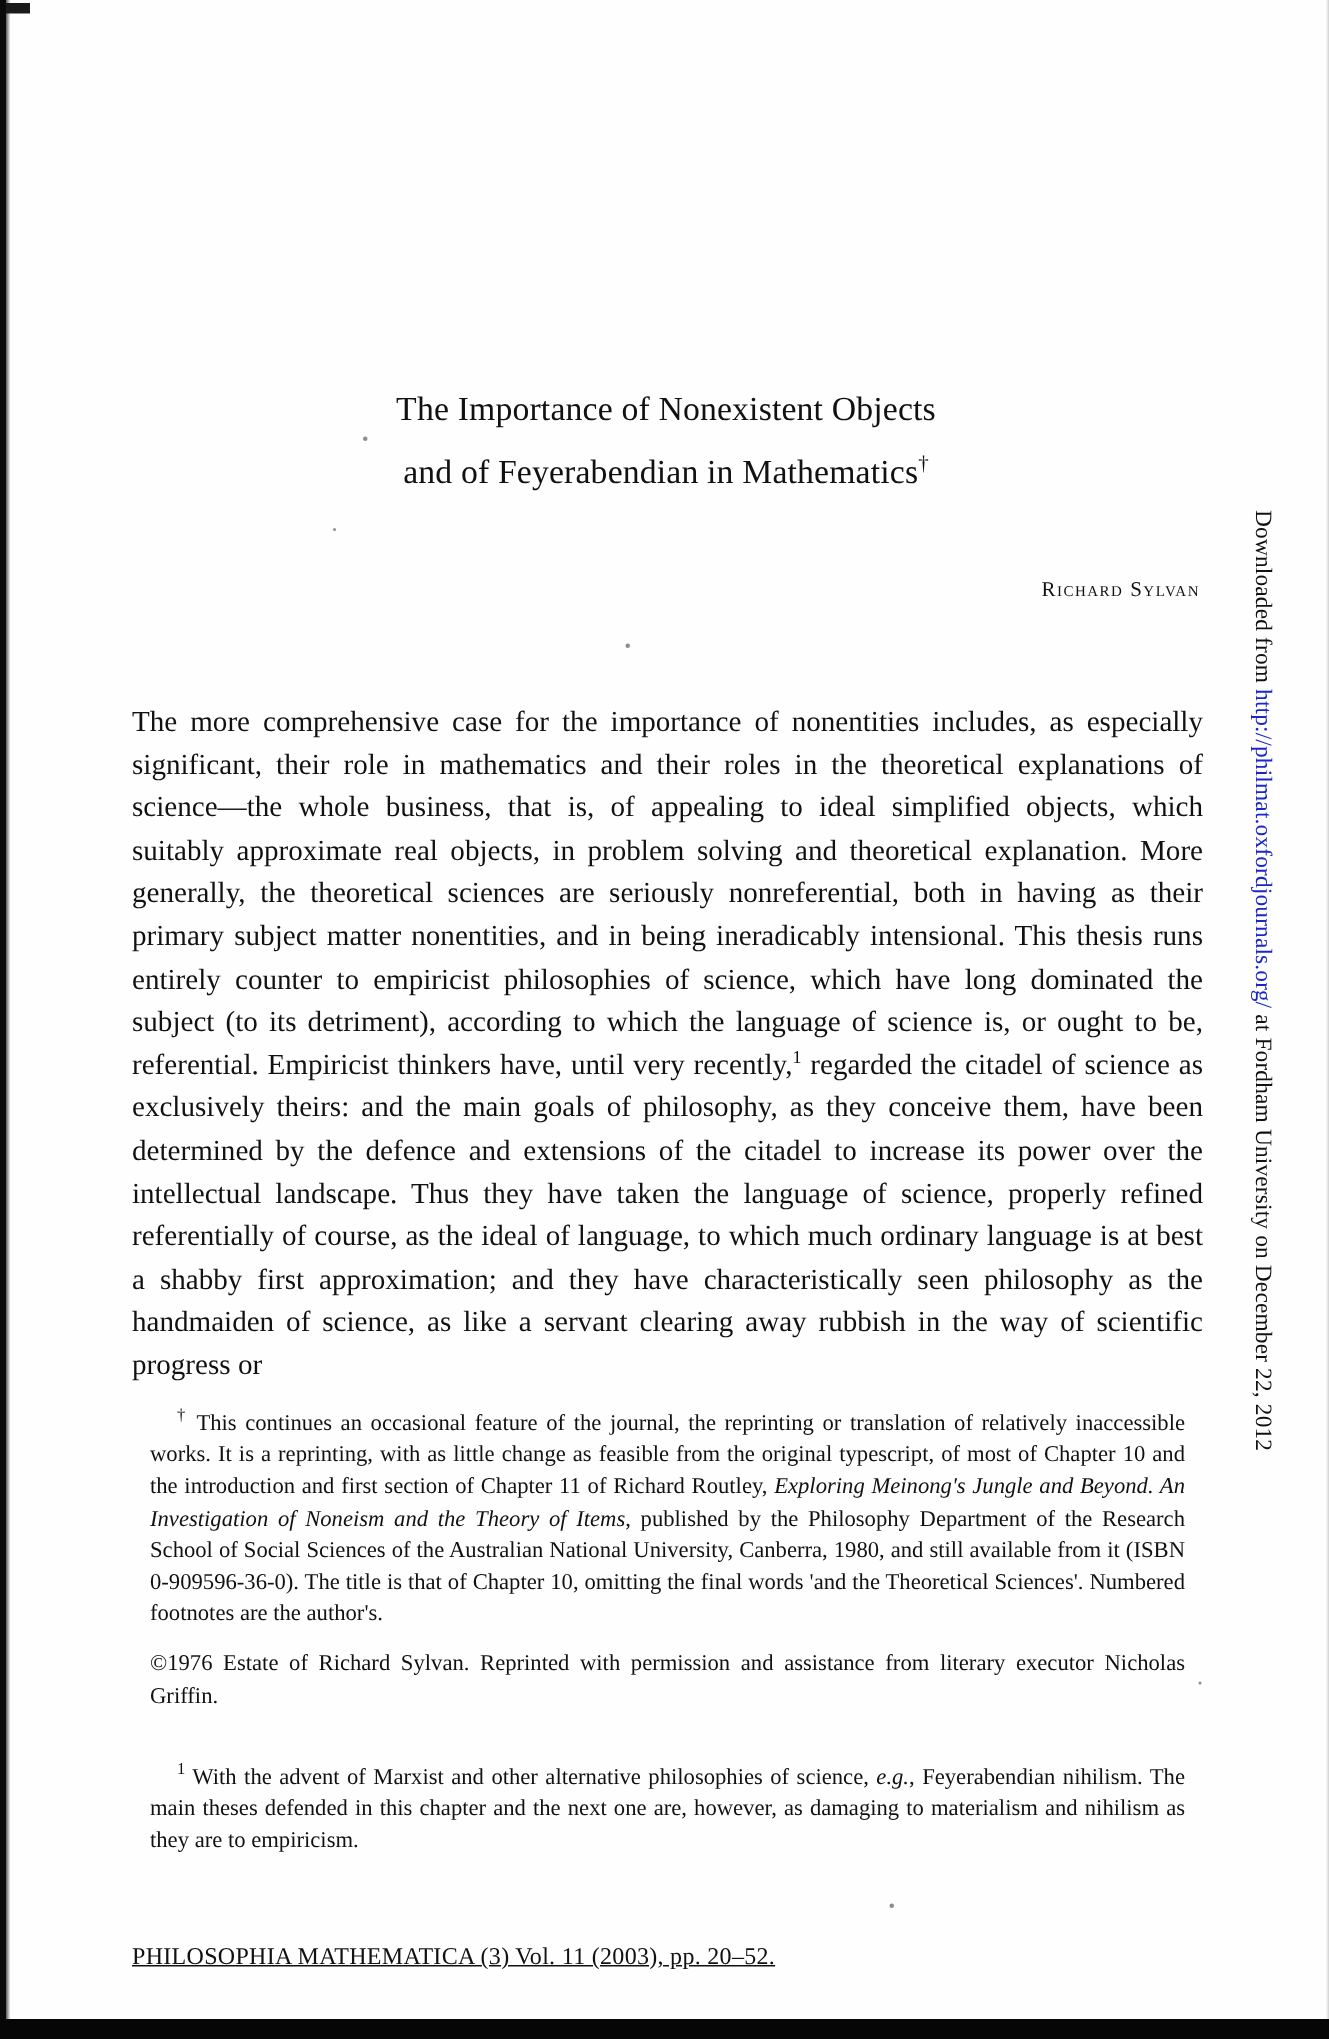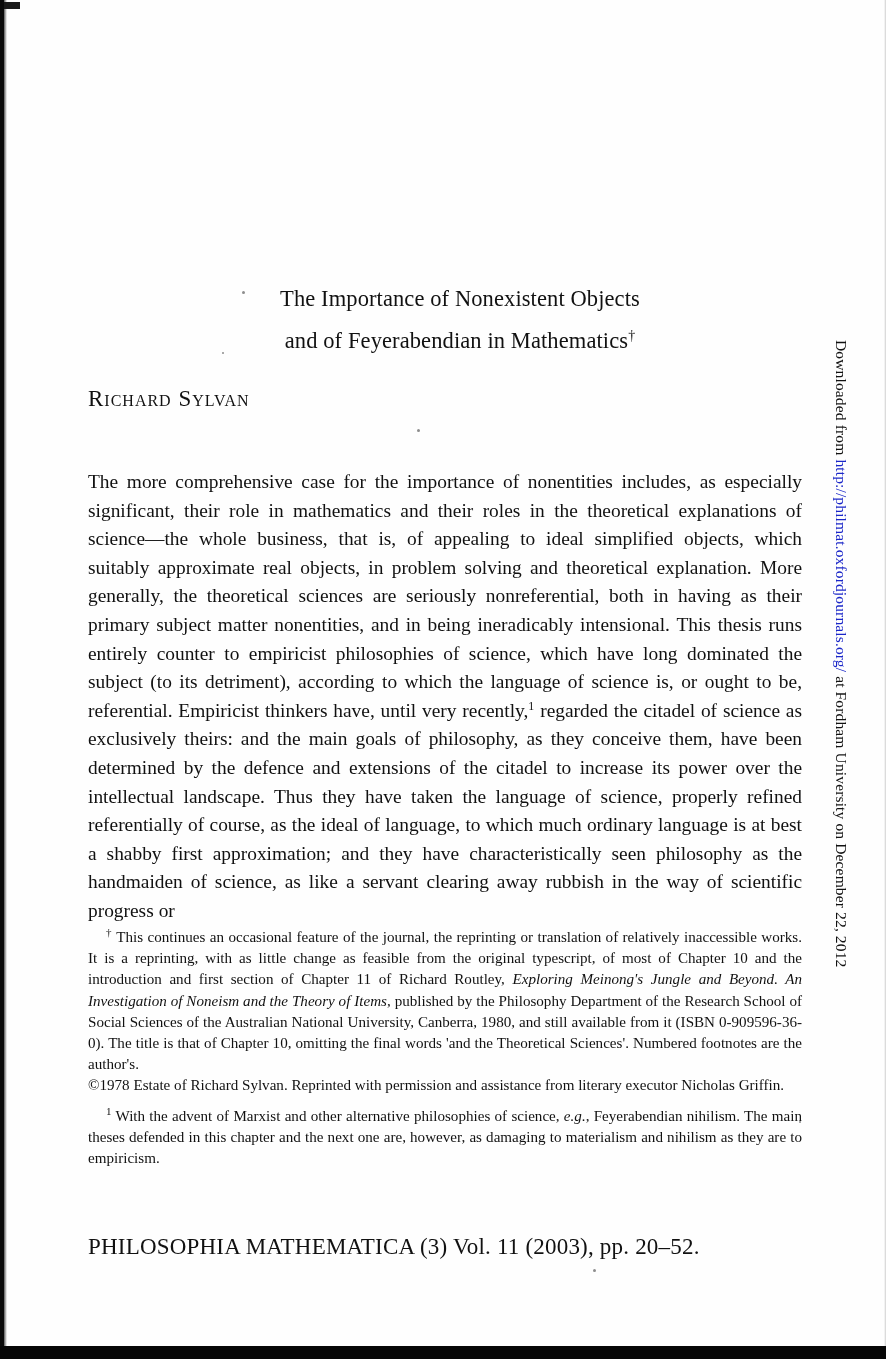--- a/index.html
+++ b/index.html
@@ -45,45 +45,44 @@
   .scan-edge-right {
     position: absolute;
     right: 0; top: 0;
     width: 2px; height: 1347px;
     background: linear-gradient(to left, #cfcfcf, rgba(255,255,255,0));
   }
 
   
   .title-block {
     position: absolute;
-    left: 104px;
+    left: 88px;
     top: 252px;
     width: 712px;
     text-align: center;
-    margin-top: 26px;
   }
   .title-line {
     font-size: 22.5px;
     line-height: 42px;
     letter-spacing: 0.1px;
     white-space: nowrap;
   }
   .dagger-sup {
     font-size: 14px;
     vertical-align: super;
     line-height: 0;
   }
 
   .author {
     position: absolute;
     left: 88px;
     top: 386px;
     width: 712px;
-    text-align: left;
-    font-size: 23px;
+    text-align: right;
+    font-size: 14px;
     font-variant: small-caps;
     letter-spacing: 1.0px;
   }
 
   
   .body-text {
     position: absolute;
     left: 88px;
     top: 468px;
     width: 714px;
@@ -105,45 +104,46 @@
     position: absolute;
     left: 88px;
     top: 927px;
     width: 714px;
     font-size: 15.1px;
     line-height: 21.2px;
     text-align: justify;
     text-align-last: left;
   }
   .fn-para {
-    margin: 0;
+    margin: 12px;
   }
   .fn-para.indent-first {
     text-indent: 18px;
   }
   .fn-marker {
     font-size: 11px;
     vertical-align: super;
     line-height: 0;
   }
   .fn-gap {
     height: 9px;
   }
   .fn-italic {
     font-style: italic;
   }
 
   
   .citation {
     position: absolute;
     left: 88px;
-    top: 1234px;
+    top: 1296px;
     width: 714px;
-    font-size: 23px;
+    font-size: 16px;
     letter-spacing: 0.2px;
+    text-decoration: underline;
   }
 
   
   .sidebar {
     position: absolute;
     left: 832px;
     top: 340px;
     width: 30px;
     height: 860px;
   }
@@ -191,21 +191,21 @@
     <div class="title-line">The Importance of Nonexistent Objects</div>
     <div class="title-line"><span>and of Feyerabendian in Mathematics</span><span class="dagger-sup">†</span></div>
   </div>
 
   <div class="author">Richard Sylvan</div>
 
   <div class="body-text"><span>The more comprehensive case for the importance of nonentities includes, as especially significant, their role in mathematics and their roles in the theoretical explanations of science—the whole business, that is, of appealing to ideal simplified objects, which suitably approximate real objects, in problem solving and theoretical explanation. More generally, the theoretical sciences are seriously nonreferential, both in having as their primary subject matter nonentities, and in being ineradicably intensional. This thesis runs entirely counter to empiricist philosophies of science, which have long dominated the subject (to its detriment), according to which the language of science is, or ought to be, referential. Empiricist thinkers have, until very recently,</span><sup>1</sup><span> regarded the citadel of science as exclusively theirs: and the main goals of philosophy, as they conceive them, have been determined by the defence and extensions of the citadel to increase its power over the intellectual landscape. Thus they have taken the language of science, properly refined referentially of course, as the ideal of language, to which much ordinary language is at best a shabby first approximation; and they have characteristically seen philosophy as the handmaiden of science, as like a servant clearing away rubbish in the way of scientific progress or</span></div>
 
   <div class="footnotes">
     <p class="fn-para indent-first"><span class="fn-marker">†</span><span> This continues an occasional feature of the journal, the reprinting or translation of relatively inaccessible works. It is a reprinting, with as little change as feasible from the original typescript, of most of Chapter 10 and the introduction and first section of Chapter 11 of Richard Routley, </span><span class="fn-italic">Exploring Meinong's Jungle and Beyond. An Investigation of Noneism and the Theory of Items</span><span>, published by the Philosophy Department of the Research School of Social Sciences of the Australian National University, Canberra, 1980, and still available from it (ISBN 0-909596-36-0). The title is that of Chapter 10, omitting the final words 'and the Theoretical Sciences'. Numbered footnotes are the author's.</span></p>
-    <p class="fn-para">©1978 Estate of Richard Sylvan. Reprinted with permission and assistance from literary executor Nicholas Griffin.</p>
+    <p class="fn-para">©1976 Estate of Richard Sylvan. Reprinted with permission and assistance from literary executor Nicholas Griffin.</p>
     <div class="fn-gap"></div>
     <p class="fn-para indent-first"><span class="fn-marker">1</span><span> With the advent of Marxist and other alternative philosophies of science, </span><span class="fn-italic">e.g.</span><span>, Feyerabendian nihilism. The main theses defended in this chapter and the next one are, however, as damaging to materialism and nihilism as they are to empiricism.</span></p>
   </div>
 
   <div class="citation">PHILOSOPHIA MATHEMATICA (3) Vol. 11 (2003), pp. 20–52.</div>
 
   <div class="sidebar">
     <div class="sidebar-text"><span>Downloaded from </span><span class="sidebar-link" style="color: rgb(26, 38, 200);">http://philmat.oxfordjournals.org/</span><span> at Fordham University on December 22, 2012</span></div>
   </div>
 

